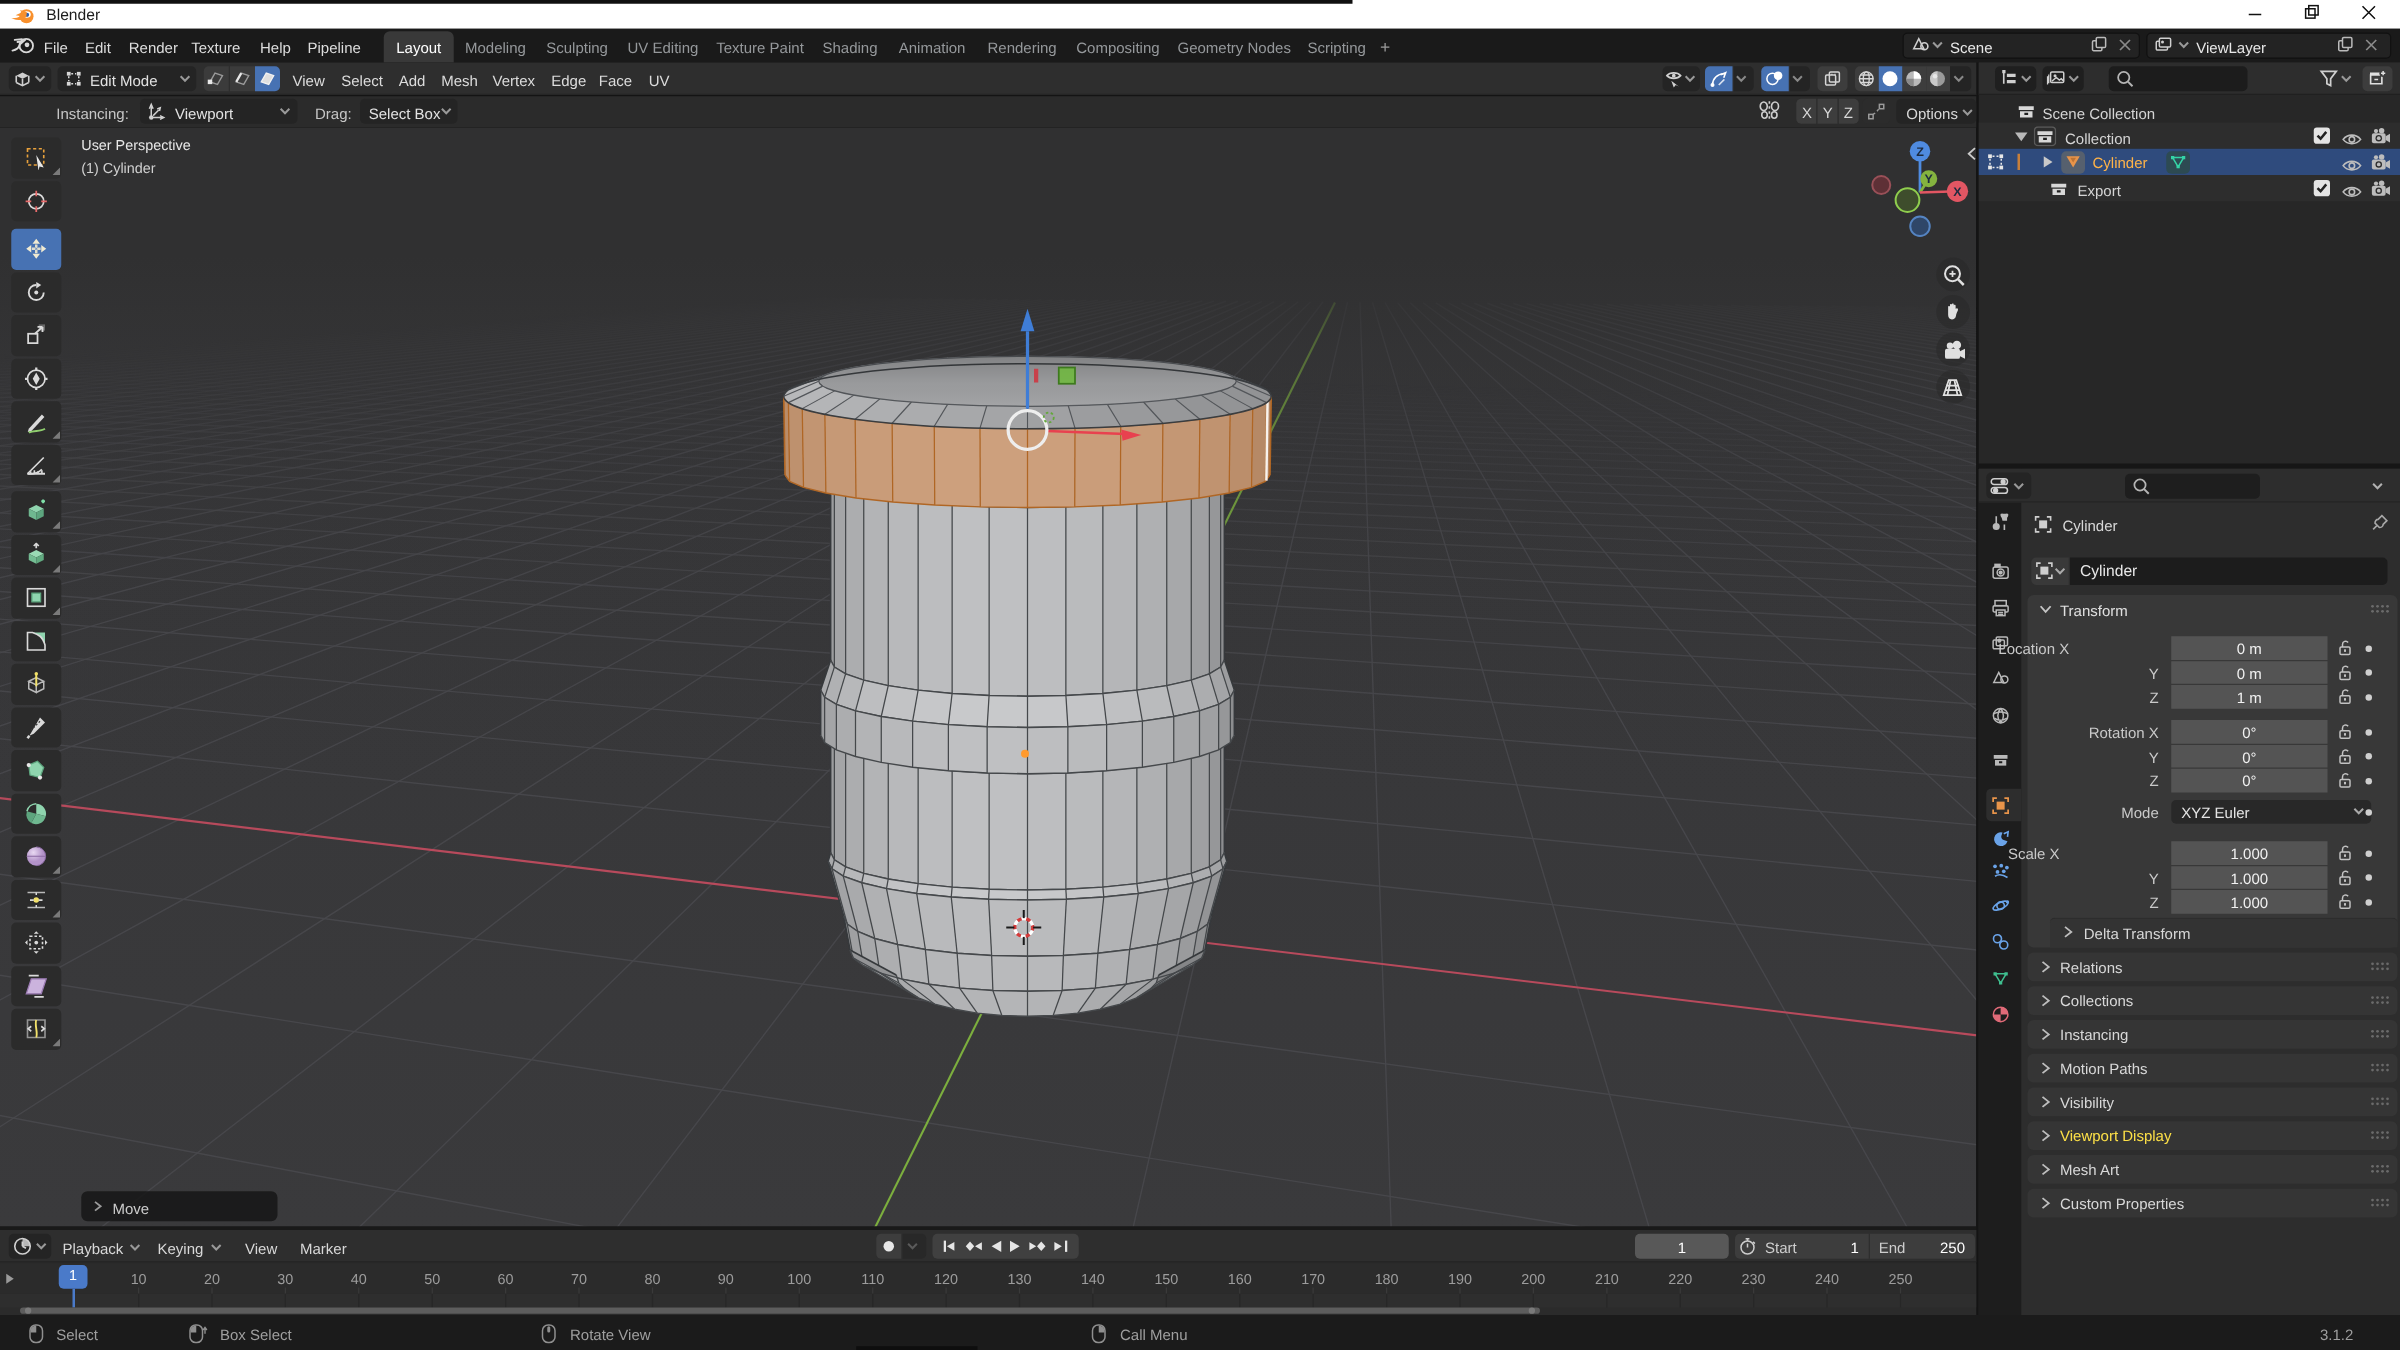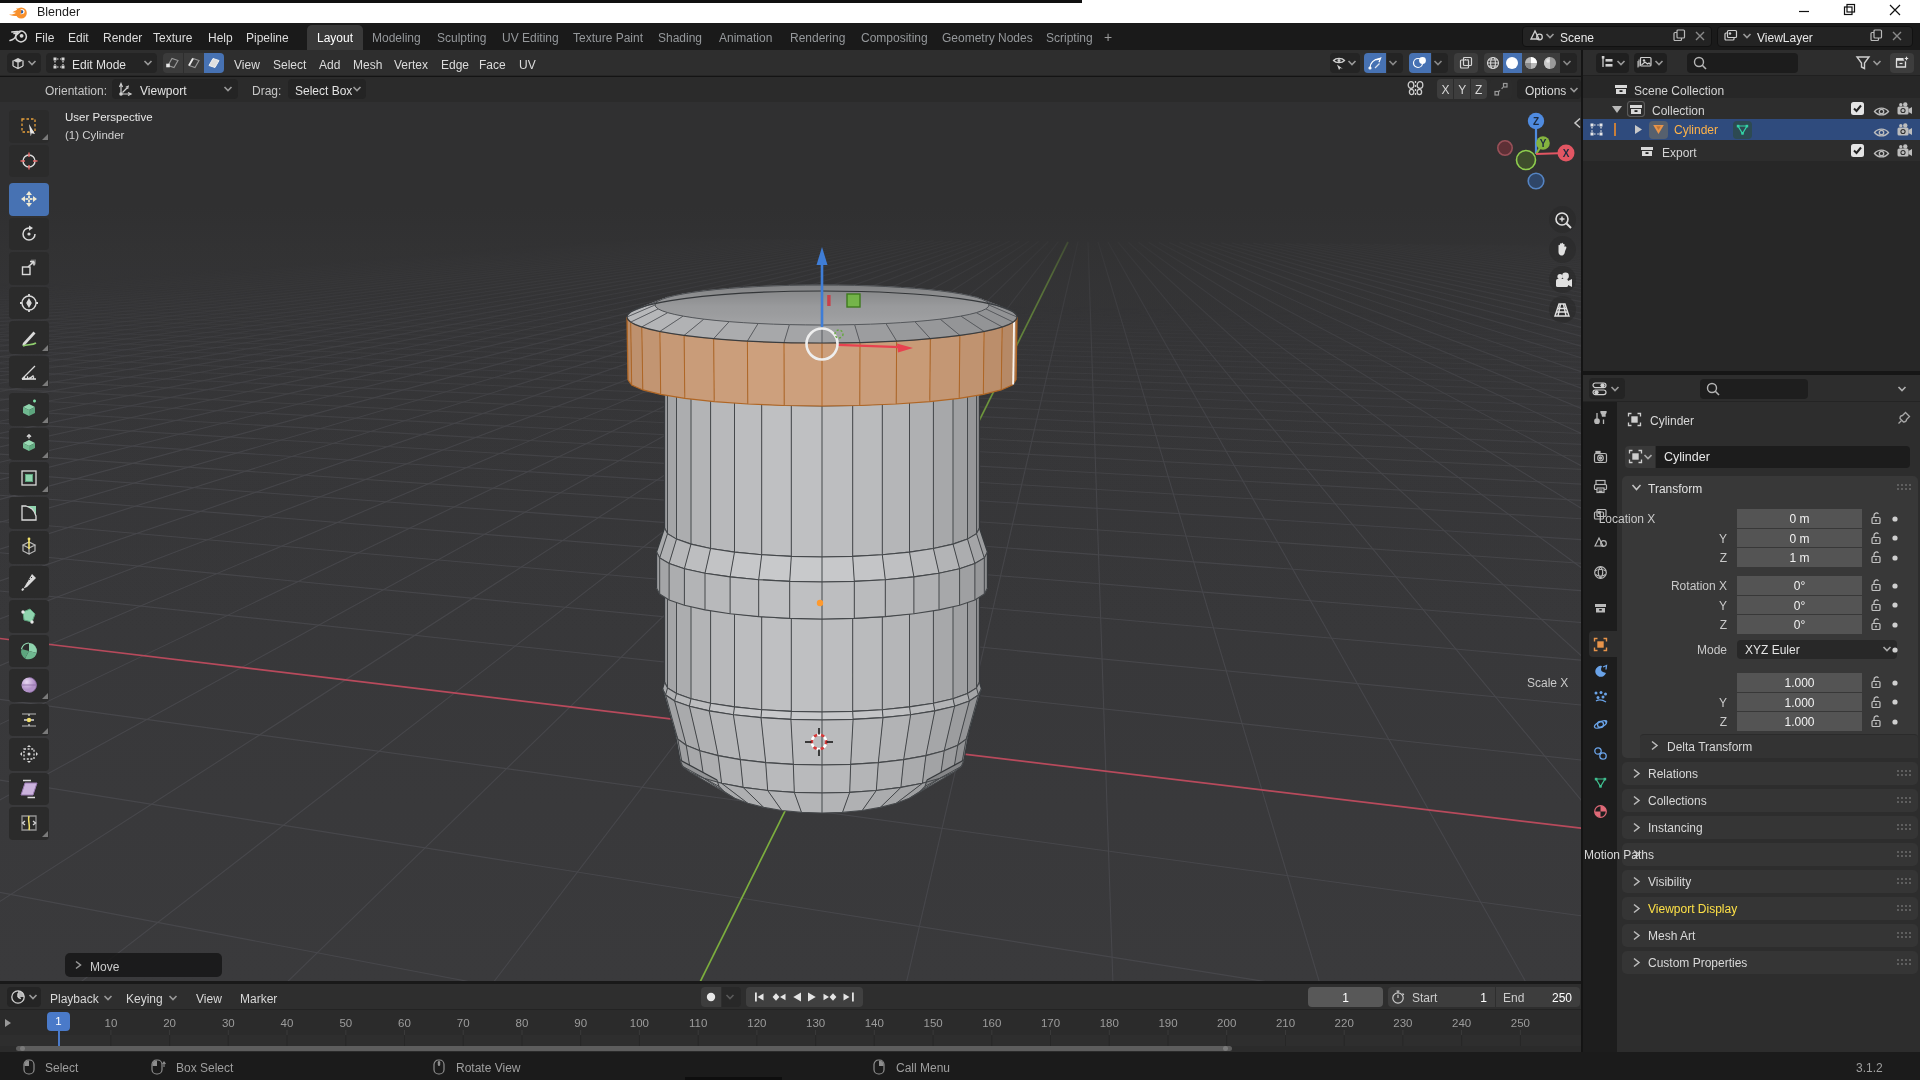--- a/index.html
+++ b/index.html
@@ -208,21 +208,21 @@
     <svg style="position:absolute;left:1543px;top:56px" width="14" height="14" viewBox="0 0 14 14">
       <g>
         <circle cx="7" cy="7" r="6" fill="#9a9a9a"></circle>
         <path d="M7 1 A6 6 0 0 0 1 7 A6 6 0 0 0 7 13 Z" fill="#c9c9c9"></path>
         <circle cx="5" cy="5" r="1.8" fill="#e8e8e8"></circle>
       </g>
     </svg>
     <svg style="position:absolute;left:1562px;top:58px" width="10" height="10" viewBox="0 0 10 10">
       <path d="M1.5 3 L5 6.6 L8.5 3" fill="none" stroke="#888" stroke-width="1.6"></path>
     </svg>
-    <div style="position:absolute;left:45px;top:83px;font-size:12px;color:#c6c6c6;white-space:nowrap">Orientation:</div>
+    <div style="position:absolute;left:45px;top:83px;font-size:12px;color:#c6c6c6;white-space:nowrap">Instancing:</div>
     <div style="position:absolute;left:112px;top:79px;width:126px;height:20px;background:#242424;border-radius:4px"></div>
     <svg style="position:absolute;left:117px;top:81px" width="17" height="17" viewBox="0 0 17 17">
       <g stroke="#d0d0d0" fill="none" stroke-width="1.2">
         <path d="M4 13 V4 M4 13 H13"></path>
         <path d="M2.5 6 L4 2.5 L5.5 6 M11 11.5 L14 13 L11 14.5"></path>
         <circle cx="4" cy="13" r="1.8" fill="#d0d0d0" stroke="none"></circle>
         <path d="M5.5 11.5 L10 7"></path>
         <path d="M8.8 6.2 L11.2 5.2 L10.6 7.8"></path>
       </g>
     </svg>
@@ -1664,21 +1664,21 @@
     <svg style="position:absolute;left:1868px;top:617px" width="14" height="15" viewBox="0 0 14 15">
       <g fill="none" stroke="#c2c2c2" stroke-width="1.2">
         <rect x="4" y="6.5" width="8" height="6" rx="1"></rect>
         <path d="M6 6.5 V4.5 A2.5 2.5 0 0 1 10.5 3"></path>
         <rect x="7.2" y="8.5" width="1.6" height="2" fill="#c2c2c2" stroke="none"></rect>
       </g>
     </svg>
     <svg style="position:absolute;left:1891px;top:620.5px" width="8" height="8" viewBox="0 0 8 8">
       <circle cx="4" cy="4" r="2.6" fill="#cfcfcf"></circle>
     </svg>
-    <div style="position:absolute;left:1527px;top:675px;width:200px;text-align:left;font-size:12px;color:#c9c9c9;white-space:nowrap">Scale X</div>
+    <div style="position:absolute;left:1527px;top:675px;width:200px;text-align:center;font-size:12px;color:#c9c9c9;white-space:nowrap">Scale X</div>
     <div style="position:absolute;left:1737px;top:673px;width:125px;height:18.5px;background:#545454"></div>
     <div style="position:absolute;left:1737px;top:675px;width:125px;text-align:center;font-size:12px;color:#f2f2f2;white-space:nowrap">1.000</div>
     <svg style="position:absolute;left:1868px;top:675px" width="14" height="15" viewBox="0 0 14 15">
       <g fill="none" stroke="#c2c2c2" stroke-width="1.2">
         <rect x="4" y="6.5" width="8" height="6" rx="1"></rect>
         <path d="M6 6.5 V4.5 A2.5 2.5 0 0 1 10.5 3"></path>
         <rect x="7.2" y="8.5" width="1.6" height="2" fill="#c2c2c2" stroke="none"></rect>
       </g>
     </svg>
     <svg style="position:absolute;left:1891px;top:678.5px" width="8" height="8" viewBox="0 0 8 8">
@@ -1775,21 +1775,21 @@
         <circle cx="2" cy="6" r="1.1"></circle>
         <circle cx="6" cy="6" r="1.1"></circle>
         <circle cx="10" cy="6" r="1.1"></circle>
         <circle cx="14" cy="6" r="1.1"></circle>
       </g>
     </svg>
     <div style="position:absolute;left:1622px;top:843px;width:296px;height:23px;background:#353535;border-radius:5px"></div>
     <svg style="position:absolute;left:1632px;top:849px" width="9" height="11" viewBox="0 0 9 11">
       <path d="M2 1.5 L7 5.5 L2 9.5" fill="none" stroke="#bdbdbd" stroke-width="1.5"></path>
     </svg>
-    <div style="position:absolute;left:1584px;top:847px;font-size:12px;color:#d8d8d8;white-space:nowrap">Motion Paths</div>
+    <div style="position:absolute;left:1648px;top:847px;font-size:12px;color:#d8d8d8;white-space:nowrap">Motion Paths</div>
     <svg style="position:absolute;left:1896px;top:850px" width="16" height="10" viewBox="0 0 16 10">
       <g fill="#6a6a6a">
         <circle cx="2" cy="2" r="1.1"></circle>
         <circle cx="6" cy="2" r="1.1"></circle>
         <circle cx="10" cy="2" r="1.1"></circle>
         <circle cx="14" cy="2" r="1.1"></circle>
         <circle cx="2" cy="6" r="1.1"></circle>
         <circle cx="6" cy="6" r="1.1"></circle>
         <circle cx="10" cy="6" r="1.1"></circle>
         <circle cx="14" cy="6" r="1.1"></circle>

